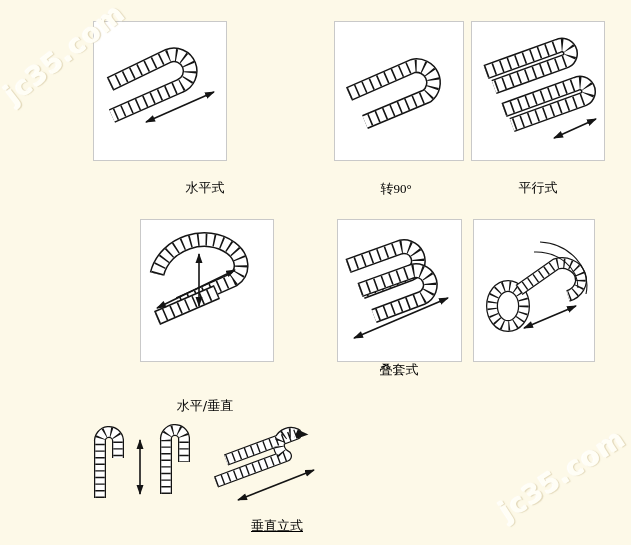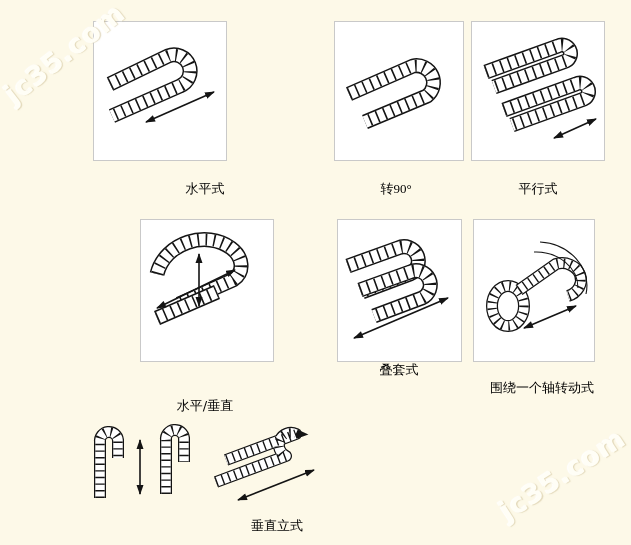--- a/index.html
+++ b/index.html
@@ -77,23 +77,23 @@
       </g>
       <g>
         <path class="co" d="M32 88 L104 62 A8.5 8.5 0 0 1 112 77 L40 103"></path>
         <path class="ci" d="M32 88 L104 62 A8.5 8.5 0 0 1 112 77 L40 103"></path>
         <path class="cs" d="M32 88 L104 62 A8.5 8.5 0 0 1 112 77 L40 103"></path>
       </g>
       <line class="arrow" x1="82" y1="116" x2="124" y2="97" marker-start="url(#arrS)" marker-end="url(#arrE)"></line>
     </svg>
   </div>
 
-  <div class="lbl" style="left:205px;top:182px;">水平式</div>
+  <div class="lbl" style="left:205px;top:182px;font-family:Liberation Mono, monospace;">水平式</div>
   <div class="lbl" style="left:396px;top:182px;font-family:Liberation Serif, serif;">转90°</div>
-  <div class="lbl" style="left:538px;top:182px;">平行式</div>
+  <div class="lbl" style="left:538px;top:182px;font-family:Liberation Mono, monospace;">平行式</div>
 
   <div class="imgbox" style="left:140px;top:219px;width:134px;height:143px;">
     <svg viewBox="0 0 132 141">
       <g>
         <path class="co" d="M16 54 C24 22 66 10 90 28 C102 37 104 52 92 60 L38 84"></path>
         <path class="ci" d="M16 54 C24 22 66 10 90 28 C102 37 104 52 92 60 L38 84"></path>
         <path class="cs" d="M16 54 C24 22 66 10 90 28 C102 37 104 52 92 60 L38 84"></path>
       </g>
       <g>
         <path class="co" d="M16 98 L76 72"></path>
@@ -134,21 +134,20 @@
         <path class="ss" d="M45 70 L82 44 A18 16 0 0 1 94 76"></path>
       </g>
       <path class="thin" d="M60 32 A42 36 0 0 1 104 68"></path>
       <path class="thin" d="M66 22 A50 44 0 0 1 112 74"></path>
       <line class="arrow" x1="50" y1="108" x2="102" y2="86" marker-start="url(#arrS)" marker-end="url(#arrE)"></line>
     </svg>
   </div>
 
   <div class="lbl" style="left:205px;top:399px;">水平/垂直</div>
   <div class="lbl" style="left:399px;top:363px;">叠套式</div>
-  <div class="lbl" style="left:542px;top:381px;">围绕一个轴转动式</div>
 
   <svg style="position:absolute;left:80px;top:412px;" width="255" height="96" viewBox="0 0 255 96">
     <g>
       <path class="so" d="M20 86 L20 30 A9 9 0 0 1 38 28 L38 46"></path>
       <path class="si" d="M20 86 L20 30 A9 9 0 0 1 38 28 L38 46"></path>
       <path class="ss" d="M20 86 L20 30 A9 9 0 0 1 38 28 L38 46"></path>
     </g>
     <line class="arrow" x1="60" y1="28" x2="60" y2="82" marker-start="url(#arrS)" marker-end="url(#arrE)"></line>
     <g>
       <path class="so" d="M86 82 L86 28 A9 9 0 0 1 104 26 L104 50"></path>
@@ -156,15 +155,15 @@
       <path class="ss" d="M86 82 L86 28 A9 9 0 0 1 104 26 L104 50"></path>
     </g>
     <g>
       <path class="so" d="M136 70 L206 44 A12 12 0 0 1 216 22 L146 48"></path>
       <path class="si" d="M136 70 L206 44 A12 12 0 0 1 216 22 L146 48"></path>
       <path class="ss" d="M136 70 L206 44 A12 12 0 0 1 216 22 L146 48"></path>
     </g>
     <line class="arrow" x1="158" y1="88" x2="234" y2="58" marker-start="url(#arrS)" marker-end="url(#arrE)"></line>
   </svg>
 
-  <div class="lbl" style="left:277px;top:519px;">垂直立式</div>
+  <div class="lbl" style="left:277px;top:519px;text-decoration:underline;">垂直立式</div>
 
 </div>
 
 </body></html>

